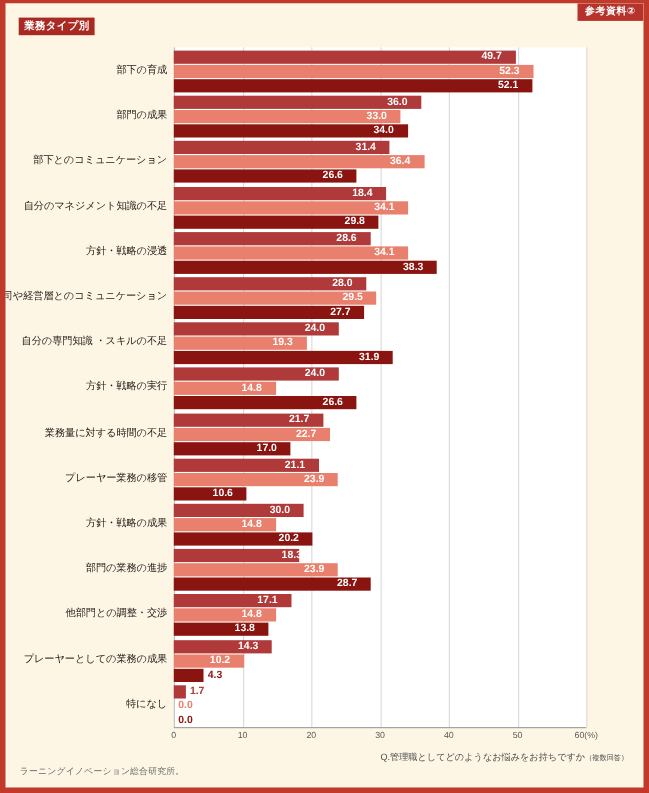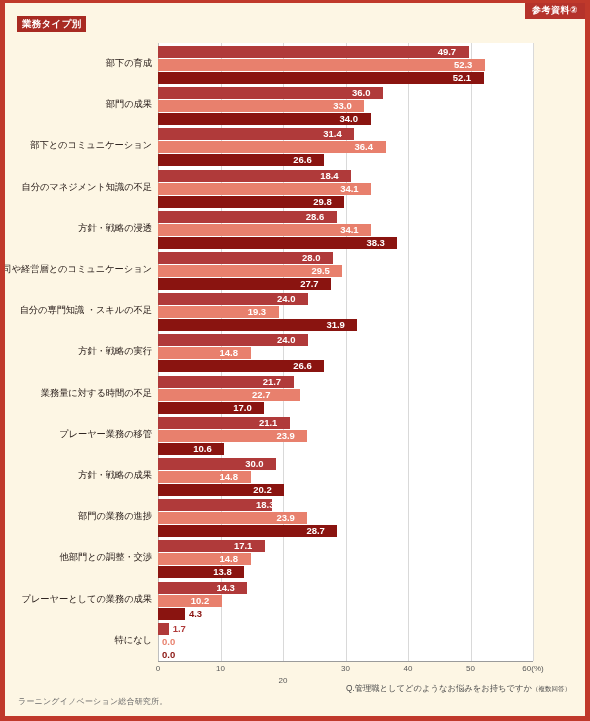--- a/index.html
+++ b/index.html
@@ -165,21 +165,21 @@
         <div class="gridline" style="left: 265px;"></div>
         <div class="gridline" style="left: 327.5px;"></div>
         <div class="gridline" style="left: 390px;"></div>
         <div class="gridline" style="left: 452.5px;"></div>
         <div class="gridline" style="left: 515px;"></div>
       </div>
     <div id="axis-base"></div>
     <div id="xticks">
         <div class="tick" style="left: 140px;">0</div>
         <div class="tick" style="left: 202.5px;">10</div>
-        <div class="tick" style="left: 265px; margin-top: 12px;">20</div>
+        <div class="tick" style="left: 265px;">20</div>
         <div class="tick" style="left: 327.5px;">30</div>
         <div class="tick" style="left: 390px;">40</div>
         <div class="tick" style="left: 452.5px;">50</div>
         <div class="tick" style="left: 515px;">60(%)</div>
       </div>
     <div id="rows">
         <div class="row" style="top: 3px;">
           <div class="row-label" style="top: 12px;">部下の育成</div>
           <div class="bars">
             <div class="bar-wrap">
@@ -317,21 +317,21 @@
         </div>
         <div class="row" style="top: 332.6px;">
           <div class="row-label" style="top: 12px;">業務量に対する時間の不足</div>
           <div class="bars">
             <div class="bar-wrap">
               <div class="bar s0" style="width: 135.625px;"></div>
               <div class="val inside" style="left: 104.625px;">21.7</div>
             </div>
             <div class="bar-wrap">
               <div class="bar s1" style="width: 141.875px;"></div>
-              <div class="val inside" style="left: 94px;">22.7</div>
+              <div class="val inside" style="left: 111px;">22.7</div>
             </div>
             <div class="bar-wrap">
               <div class="bar s2" style="width: 106.25px;"></div>
               <div class="val inside" style="left: 75.25px;">17.0</div>
             </div>
           </div>
         </div>
         <div class="row" style="top: 373.8px;">
           <div class="row-label" style="top: 12px;">プレーヤー業務の移管</div>
           <div class="bars">

